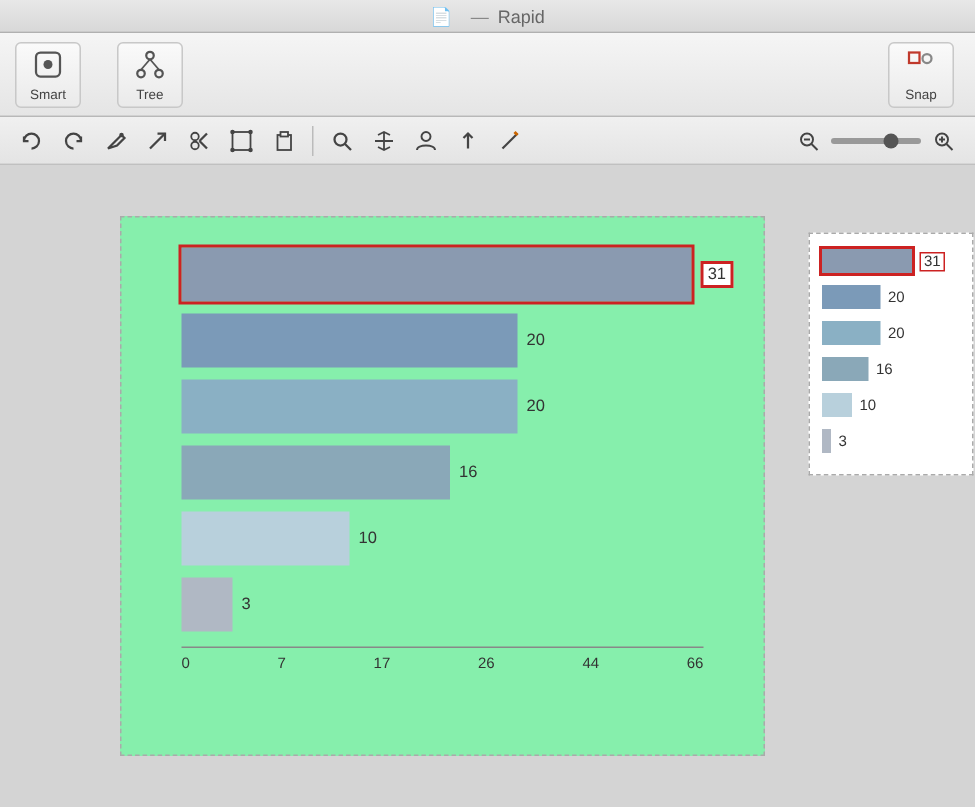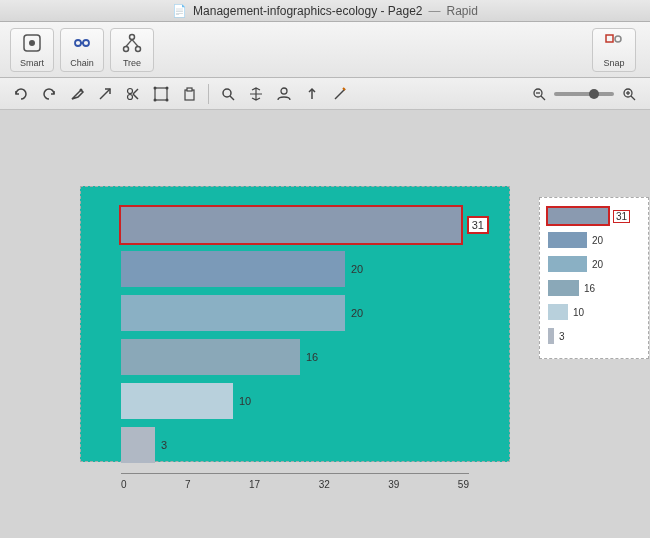--- a/index.html
+++ b/index.html
@@ -25,21 +25,21 @@
     }
 
     
     #toolbar {
       background: linear-gradient(to bottom, #f5f5f5, #e5e5e5);
       border-bottom: 1px solid #b8b8b8;
       height: 56px;
       display: flex;
       align-items: center;
       padding: 4px 10px;
-      gap: 2px;
+      gap: 20px;
     }
 
     .tool-group {
       display: flex;
       flex-direction: column;
       align-items: center;
       border: 1px solid #c8c8c8;
       border-radius: 4px;
       background: linear-gradient(to bottom, #fafafa, #eaeaea);
       padding: 3px 5px;
@@ -133,22 +133,22 @@
 
     
     .chart-wrapper {
       position: relative;
       left: -30px;
     }
 
     .main-chart {
       position: relative;
       width: 430px;
-      height: 276px;
-      background: #14b8a6;
+      height: 360px;
+      background: #86efac;
       border: 1px dashed #aaa;
       padding: 20px 20px 30px 40px;
     }
 
     .chart-inner {
       position: relative;
       width: 100%;
       height: 100%;
     }
 
@@ -270,44 +270,33 @@
     .thumb-label-selected {
       border: 1px solid #cc2222;
       padding: 0 2px;
     }
   </style>
 </head>
 <body>
 
 <div id="title-bar">
   <span style="margin-right:6px; font-size:12px;">📄</span>
-  <span>Management-infographics-ecology - Page2</span>
   <span style="margin: 0 6px; color:#888;"> — </span>
   <span style="color:#666;">Rapid</span>
 </div>
 
 <div id="toolbar">
   <div class="tool-group">
     <div class="tool-icon">
       <svg width="22" height="22" viewBox="0 0 22 22">
           <rect x="3" y="3" width="16" height="16" rx="3" fill="none" stroke="#555" stroke-width="1.5"></rect>
           <circle cx="11" cy="11" r="3" fill="#555"></circle>
         </svg>
     </div>
     <div class="tool-label">Smart</div>
-  </div>
-  <div class="tool-group">
-    <div class="tool-icon">
-      <svg width="22" height="22" viewBox="0 0 22 22">
-          <circle cx="7" cy="11" r="3" fill="none" stroke="#3355aa" stroke-width="1.8"></circle>
-          <circle cx="15" cy="11" r="3" fill="none" stroke="#3355aa" stroke-width="1.8"></circle>
-          <line x1="10" y1="11" x2="12" y2="11" stroke="#3355aa" stroke-width="1.8"></line>
-        </svg>
-    </div>
-    <div class="tool-label">Chain</div>
   </div>
   <div class="tool-group">
     <div class="tool-icon">
       <svg width="22" height="22" viewBox="0 0 22 22">
           <circle cx="11" cy="5" r="2.5" fill="none" stroke="#555" stroke-width="1.5"></circle>
           <circle cx="5" cy="17" r="2.5" fill="none" stroke="#555" stroke-width="1.5"></circle>
           <circle cx="17" cy="17" r="2.5" fill="none" stroke="#555" stroke-width="1.5"></circle>
           <line x1="11" y1="7.5" x2="5" y2="14.5" stroke="#555" stroke-width="1.2"></line>
           <line x1="11" y1="7.5" x2="17" y2="14.5" stroke="#555" stroke-width="1.2"></line>
         </svg>
@@ -468,23 +457,23 @@
             <span class="bar-label">3</span>
           </div>
 
         </div>
 
         <div style="border-top: 1px solid #888; margin-top:4px; width: 348px;"></div>
         <div class="x-axis">
           <span class="x-label">0</span>
           <span class="x-label">7</span>
           <span class="x-label">17</span>
-          <span class="x-label">32</span>
-          <span class="x-label">39</span>
-          <span class="x-label">59</span>
+          <span class="x-label">26</span>
+          <span class="x-label">44</span>
+          <span class="x-label">66</span>
         </div>
       </div>
 
       <div class="thumbnail">
         <div class="thumb-row">
           <div class="thumb-bar thumb-bar-31 thumb-selected"></div>
           <span class="thumb-label thumb-label-selected">31</span>
         </div>
         <div class="thumb-row">
           <div class="thumb-bar thumb-bar-20a"></div>

